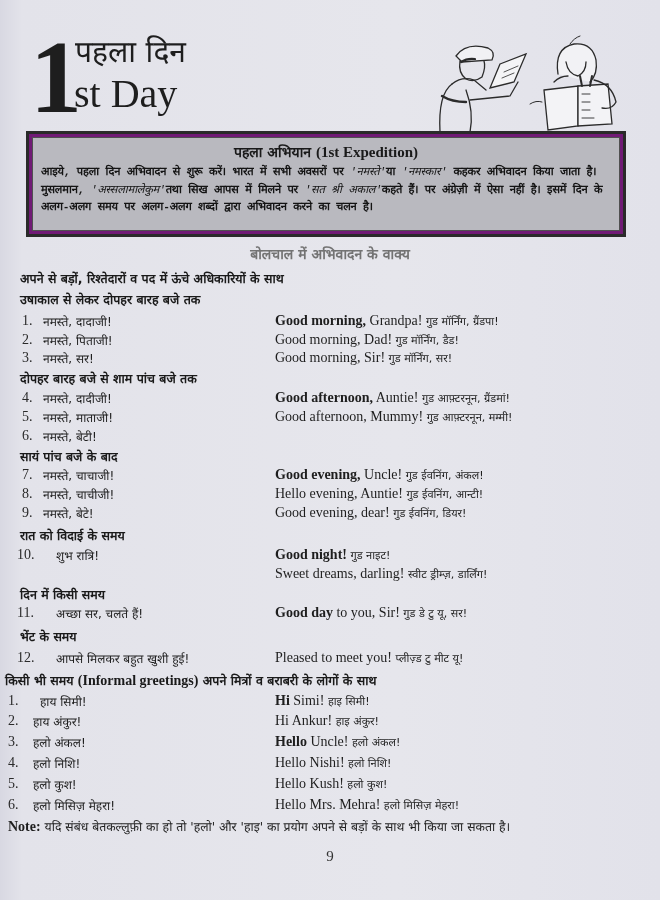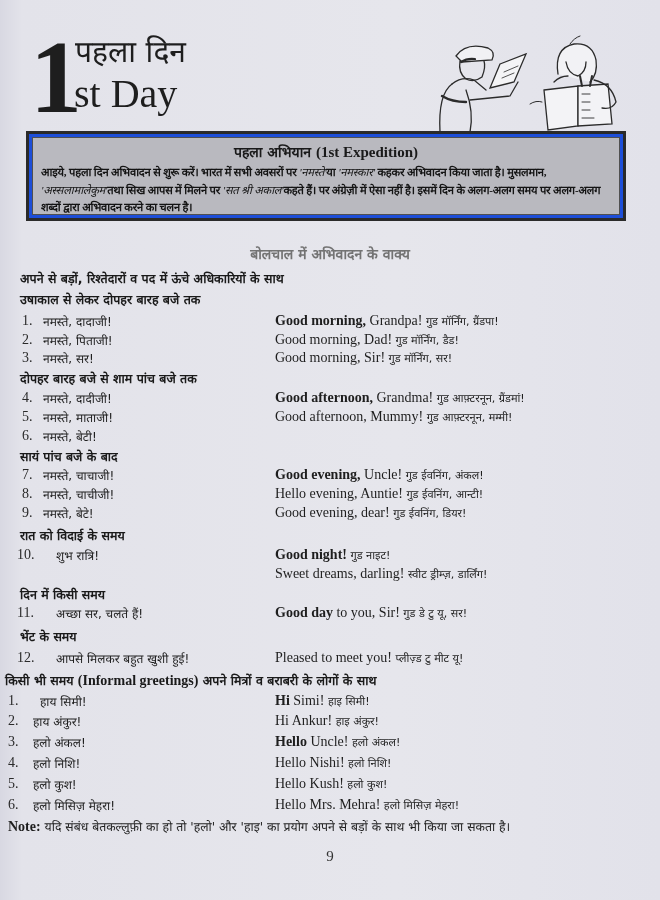--- a/index.html
+++ b/index.html
@@ -26,36 +26,36 @@
   }
   .title-en {
     position:absolute; left:74px; top:72px;
     font-family:"Liberation Serif", serif;
     font-size:40px; line-height:44px; color:#1e1e1e;
   }
   .illustration { position:absolute; left:430px; top:34px; width:200px; height:100px; }
 
   
   .exp-box {
-    position:absolute; left:26px; top:131px; width:600px; height:90px;
-    border:3px solid #2a2a2a; background:#1d4ed8; box-sizing:border-box;
+    position:absolute; left:26px; top:131px; width:600px; height:106px;
+    border:3px solid #2a2a2a; background:#701a75; box-sizing:border-box;
   }
   .exp-inner {
     position:absolute; left:3px; top:3px; right:3px; bottom:3px;
     border:1px solid #505050; background:#b9b9bf;
   }
   .exp-title {
     text-align:center; margin-top:5px;
     font-family:"DejaVu Sans", sans-serif; font-size:14px; font-weight:bold;
     line-height:18px; color:#1a1a1a;
   }
   .exp-title .en { font-family:"Liberation Serif", serif; font-size:15px; }
   .exp-body {
     padding:3px 8px 0 8px;
-    font-family:Liberation Serif, serif; font-size:11.2px; line-height:17.5px;
+    font-family:Liberation Mono, monospace; font-size:11.2px; line-height:17.5px;
     color:#141414; font-weight:bold; letter-spacing:-0.2px;
   }
   .exp-body i { font-style:italic; font-weight:normal; }
 
   
   .section-title {
     position:absolute; left:0; width:660px; top:244px; text-align:center;
     font-family:"DejaVu Sans", sans-serif; font-size:14px; font-weight:bold; color:#737373;
   }
   .sub {
@@ -159,21 +159,21 @@
     <span class="num">3.</span>
     <span class="hi">नमस्ते, सर!</span>
     <span class="en"><b></b><span>Good morning, Sir!</span><span class="dev"> गुड मॉर्निंग, सर!</span></span>
   </div>
 
   <div class="sub" style="top:370px">दोपहर बारह बजे से शाम पांच बजे तक</div>
 
   <div class="row" style="top:390px">
     <span class="num">4.</span>
     <span class="hi">नमस्ते, दादीजी!</span>
-    <span class="en"><b>Good afternoon,</b><span> Grandma!</span><span class="dev"> गुड आफ़्टरनून, ग्रैंडमां!</span></span>
+    <span class="en"><b>Good afternoon,</b><span> Auntie!</span><span class="dev"> गुड आफ़्टरनून, ग्रैंडमां!</span></span>
   </div>
   <div class="row" style="top:409px">
     <span class="num">5.</span>
     <span class="hi">नमस्ते, माताजी!</span>
     <span class="en"><b></b><span>Good afternoon, Mummy!</span><span class="dev"> गुड आफ़्टरनून, मम्मी!</span></span>
   </div>
   <div class="row" style="top:428px">
     <span class="num">6.</span>
     <span class="hi">नमस्ते, बेटी!</span>
   </div>

